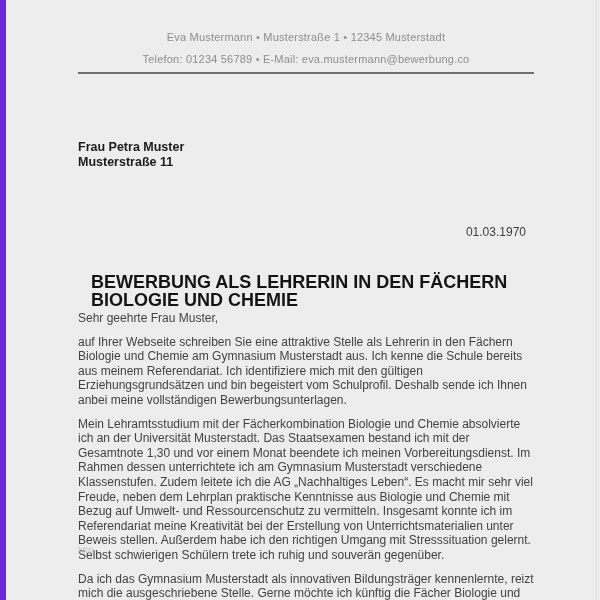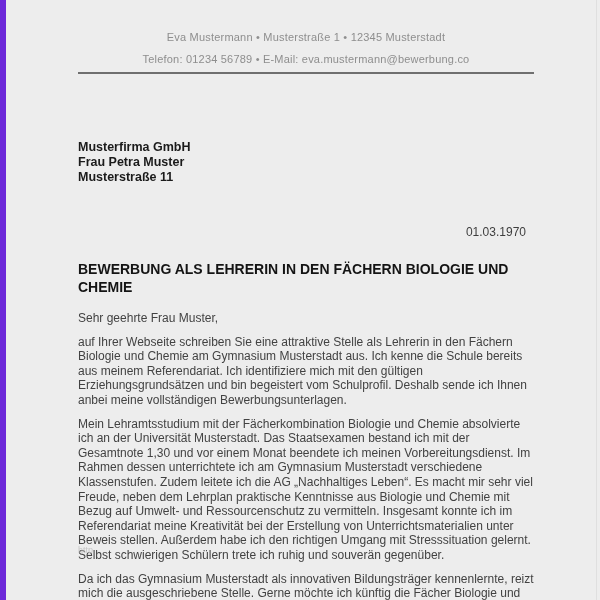--- a/index.html
+++ b/index.html
@@ -60,25 +60,25 @@
     top: 225px;
     right: 80px;
     font-size: 12px;
     color: #3e3e3e;
   }
   .subject {
     position: absolute;
     top: 260px;
     left: 72px;
     width: 456px;
-    font-size: 14px;
+    font-size: 18px;
     font-weight: bold;
     line-height: 18px;
     color: #141414;
-    margin: 0;
+    margin: 13px;
   }
   .letter-body {
     position: absolute;
     top: 311px;
     left: 72px;
     width: 460px;
     font-size: 12px;
     line-height: 14.6px;
     color: #424242;
   }
@@ -99,21 +99,20 @@
 
   <div class="page-edge-right"></div>
 
   <div class="sender-line-1">Eva Mustermann • Musterstraße 1 • 12345 Musterstadt</div>
 
   <div class="sender-line-2">Telefon: 01234 56789 • E-Mail: eva.mustermann@bewerbung.co</div>
 
   <div class="header-rule"></div>
 
   <div class="recipient">
-    <div>Musterfirma GmbH</div>
     <div>Frau Petra Muster</div>
     <div>Musterstraße 11</div>
   </div>
 
   <div class="date">01.03.1970</div>
 
   <h1 class="subject">BEWERBUNG ALS LEHRERIN IN DEN FÄCHERN BIOLOGIE UND CHEMIE</h1>
 
   <div class="letter-body">
     <p>Sehr geehrte Frau Muster,</p>

